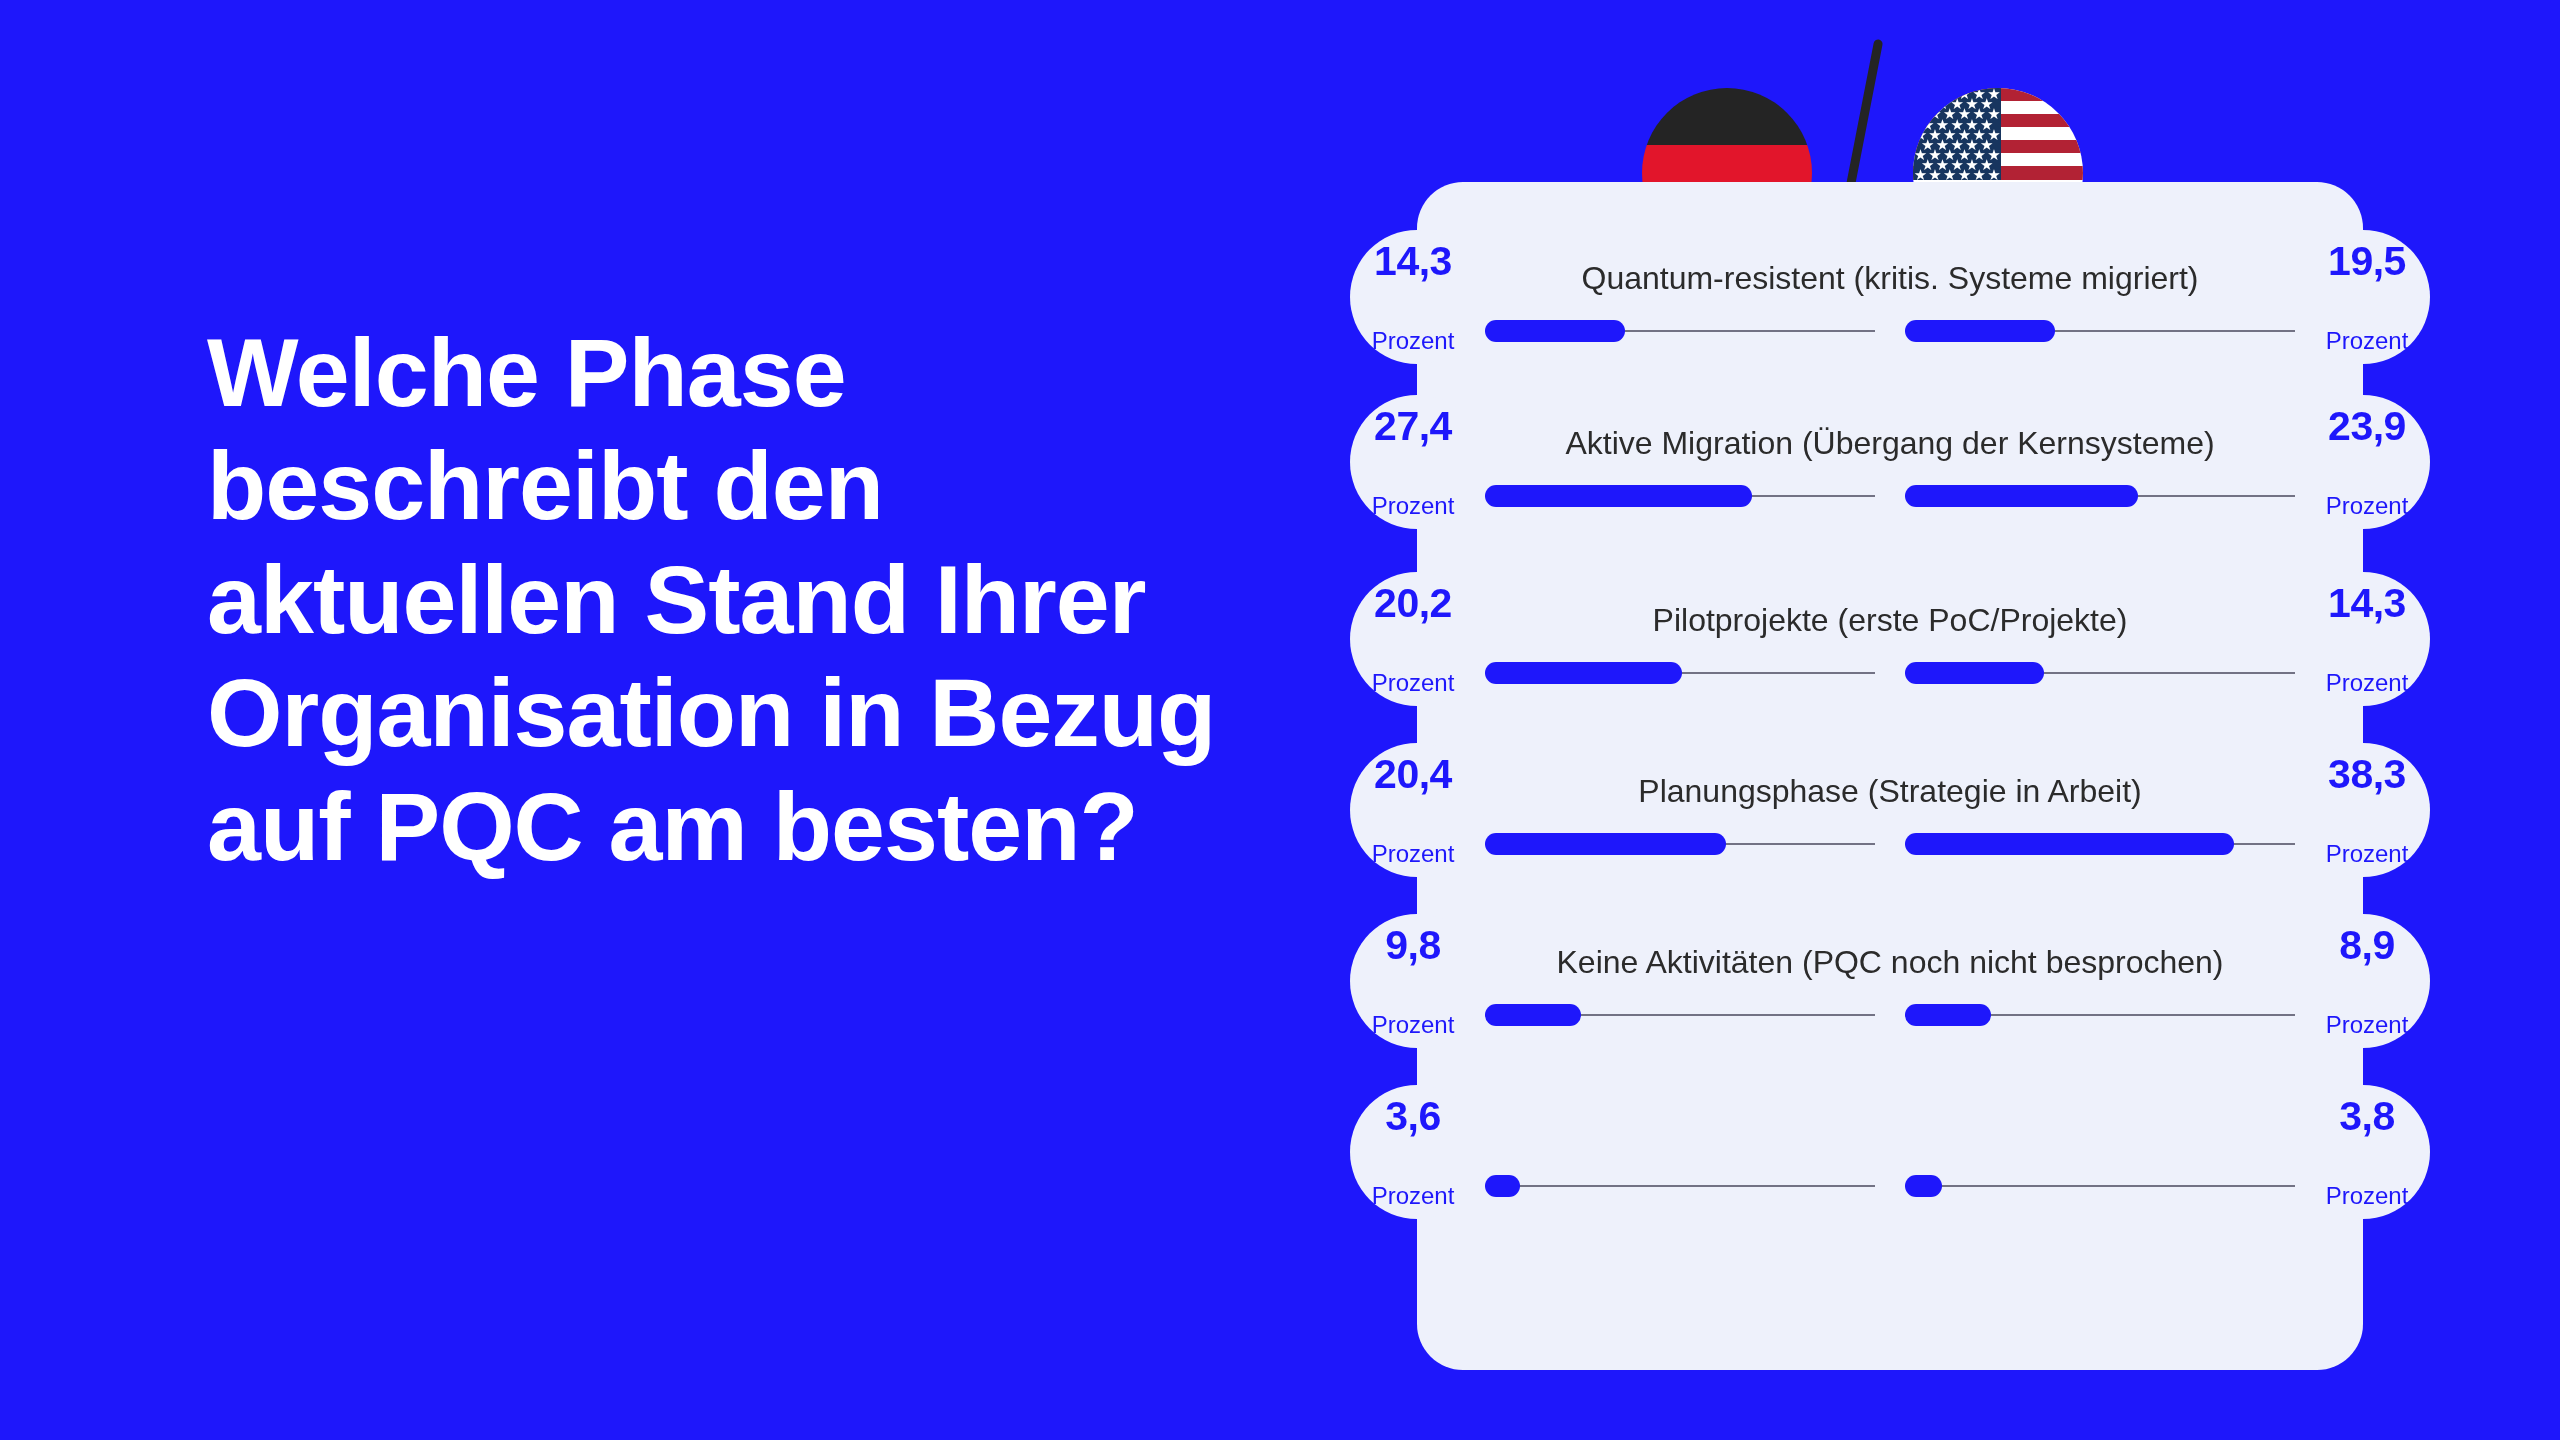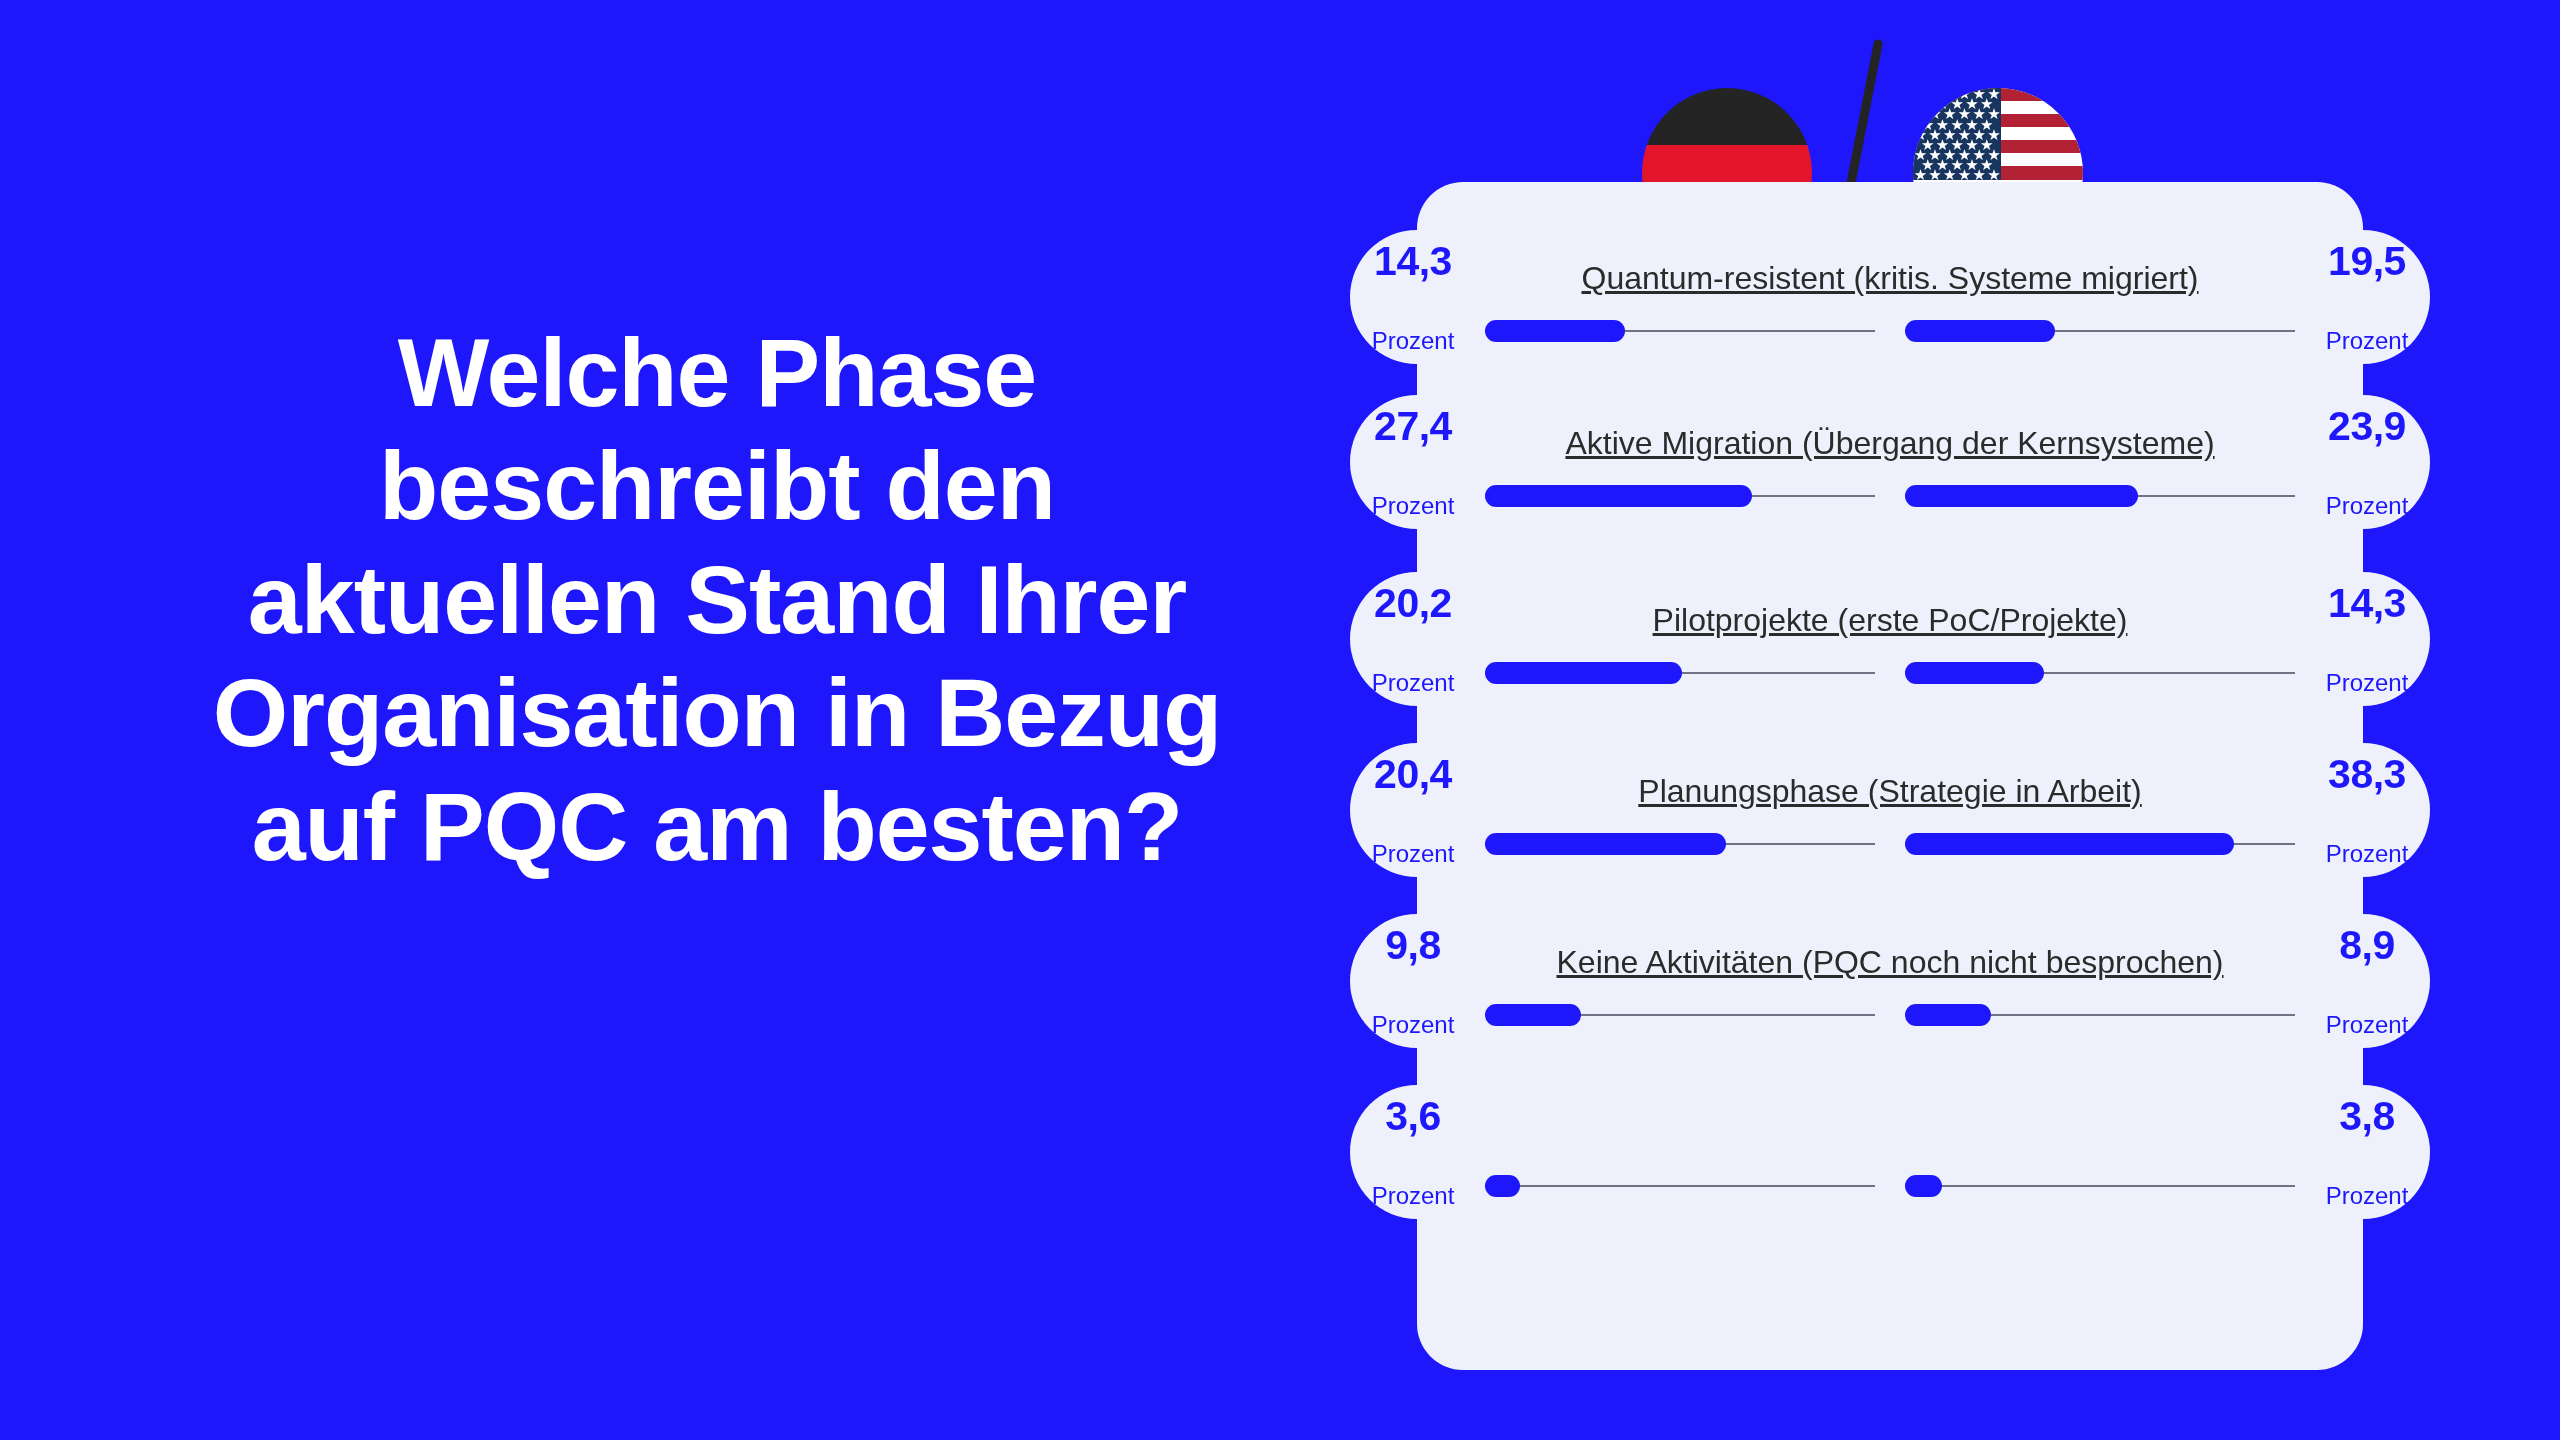--- a/index.html
+++ b/index.html
@@ -15,21 +15,20 @@
   .headline{
     position:absolute;
     left:207px; top:316px;
     width:1020px;
     color:#ffffff;
     font-size:97px;
     font-weight:bold;
     line-height:1.17;
     letter-spacing:-1px;
     white-space:pre-line;
-    text-align:center;
   }
 
   
   .flags{
     position:absolute;
     left:1600px; top:30px;
     width:560px; height:250px;
   }
   .flag{
     position:absolute;
@@ -127,21 +126,20 @@
   }
 
   .row-title{
     position:absolute;
     left:0;right:0;
     top:30px;
     text-align:center;
     color:#2b2b2b;
     font-size:32px;
     font-weight:normal;
-    text-decoration:underline;
   }
 
   .tracks{
     position:absolute;
     left:68px; right:68px;
     top:90px;
     height:22px;
   }
   .track{
     position:absolute;

